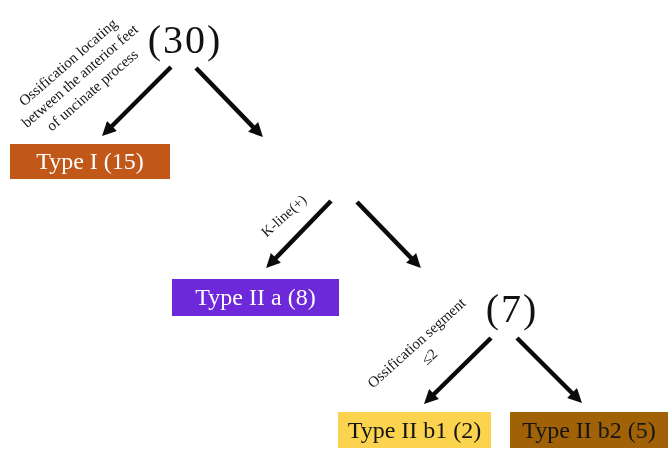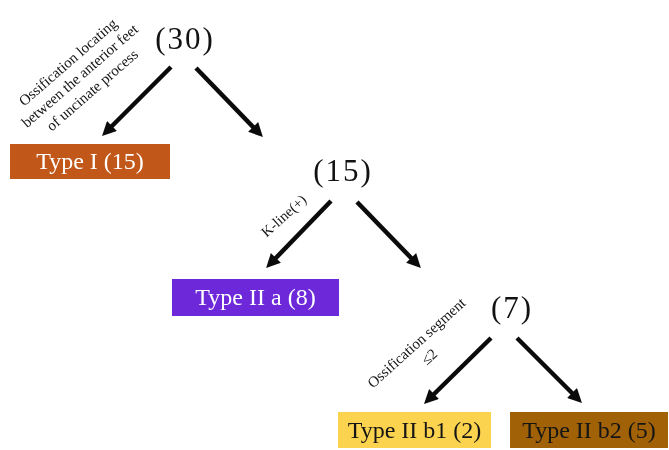--- a/index.html
+++ b/index.html
@@ -13,21 +13,21 @@
     color: #111;
   }
   .arrows-layer {
     position: absolute;
     left: 0; top: 0;
     width: 669px; height: 450px;
   }
   .count-node {
     position: absolute;
     transform: translate(-50%, -50%);
-    font-size: 31px;
+    font-size: 40px;
     letter-spacing: 2px;
     color: #121212;
     white-space: nowrap;
   }
   .rot-label {
     position: absolute;
     white-space: nowrap;
     text-align: center;
     color: #141414;
     transform-origin: center center;
@@ -88,21 +88,20 @@
   <div class="rot-label" id="root-condition">
     <span class="line">Ossification locating</span>
     <span class="line">between the anterior feet</span>
     <span class="line">of uncinate process</span>
   </div>
 
   <div class="leaf-box" id="leaf-type1">
     <span>Type I (15)</span>
   </div>
 
-  <div class="count-node" style="left:343px; top:171px;">(15)</div>
 
   <div class="rot-label" id="kline-condition">K-line(+)</div>
 
   <div class="leaf-box" id="leaf-type2a">
     <span>Type II a (8)</span>
   </div>
 
   <div class="count-node" style="left:512px; top:308px;">(7)</div>
 
   <div class="rot-label" id="segment-condition">

